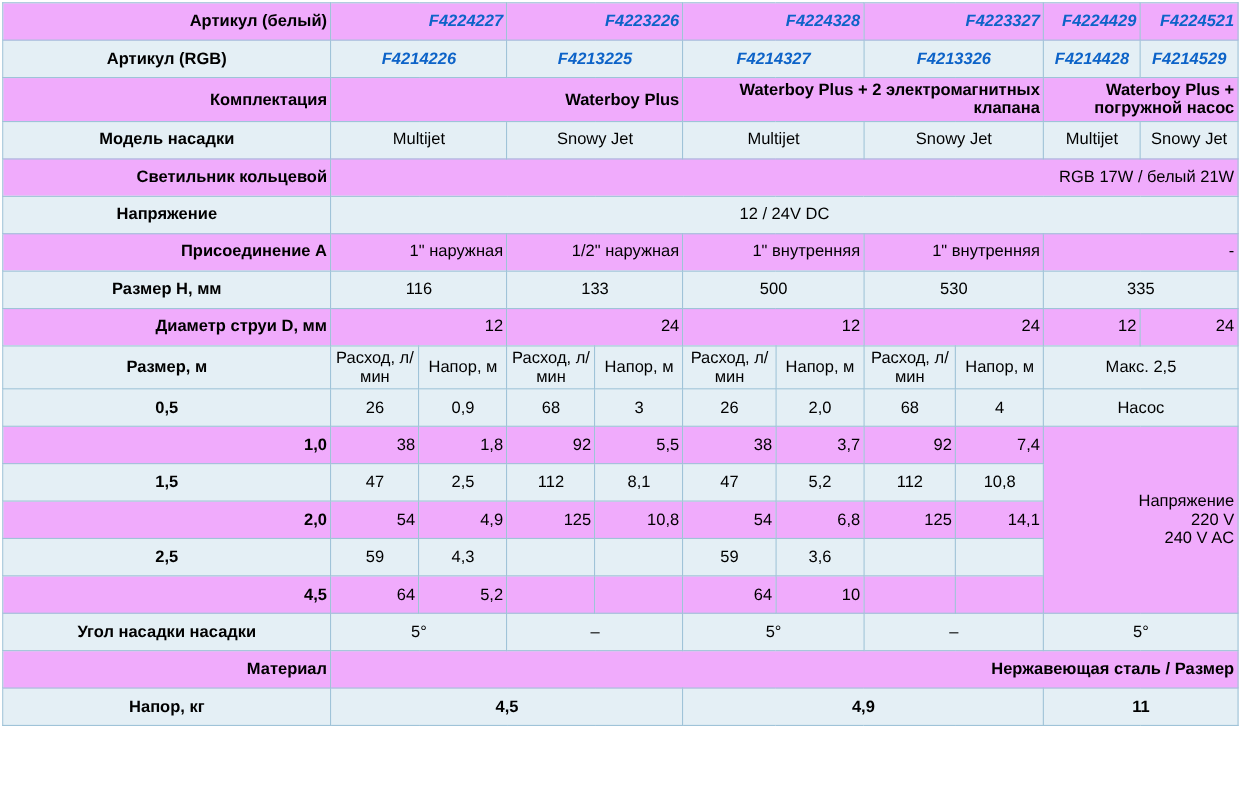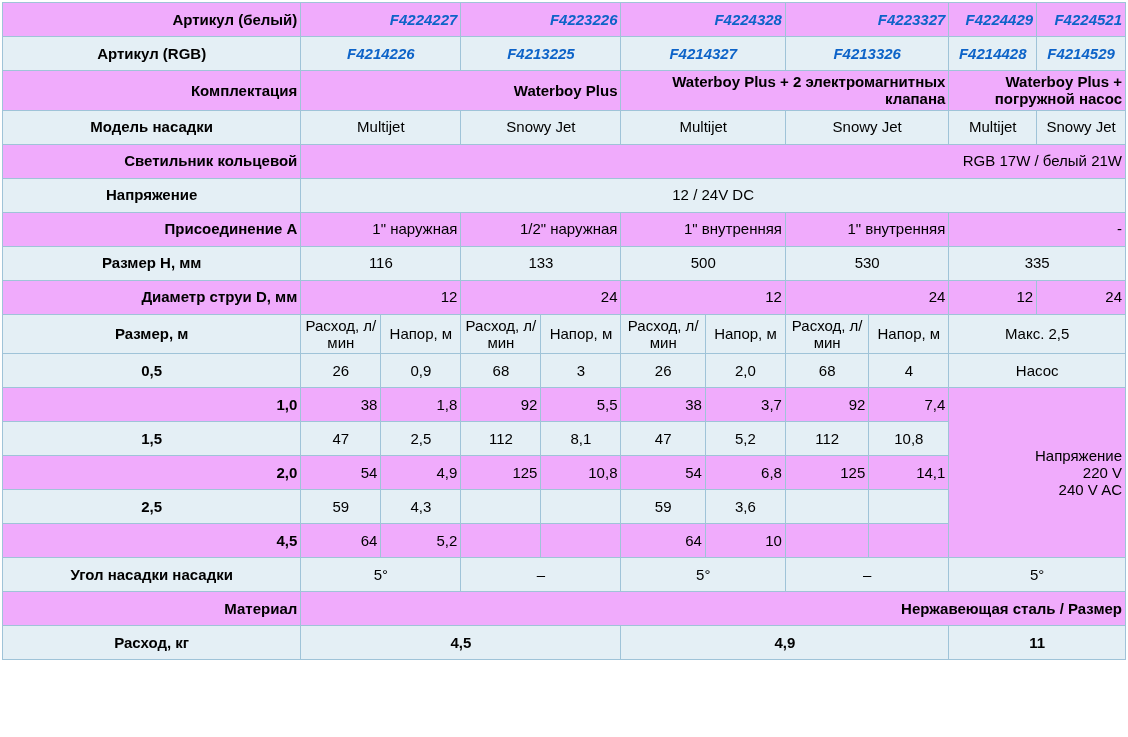--- a/index.html
+++ b/index.html
@@ -259,20 +259,20 @@
         <td colspan="2">–</td>
         <td colspan="2">5°</td>
       </tr>
 
       <tr class="plain">
         <td class="label">Материал</td>
         <td class="bold" colspan="10">Нержавеющая сталь / Размер</td>
       </tr>
 
       <tr class="shade">
-        <td class="label">Расход, кг</td>
+        <td class="label">Напор, кг</td>
         <td class="bold" colspan="4">4,5</td>
         <td class="bold" colspan="4">4,9</td>
         <td class="bold" colspan="2">11</td>
       </tr>
     </tbody>
   </table>
 </div>
 
 </body></html>

